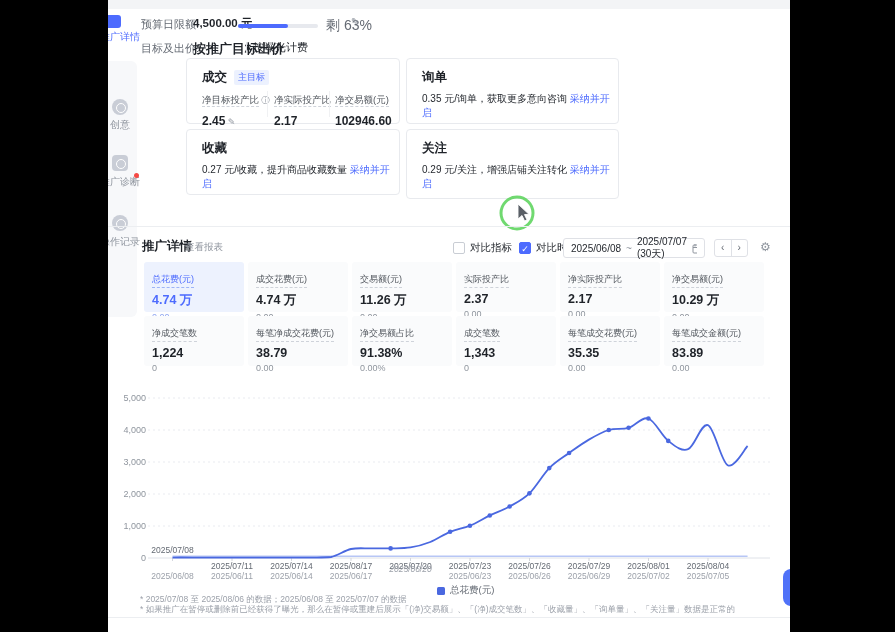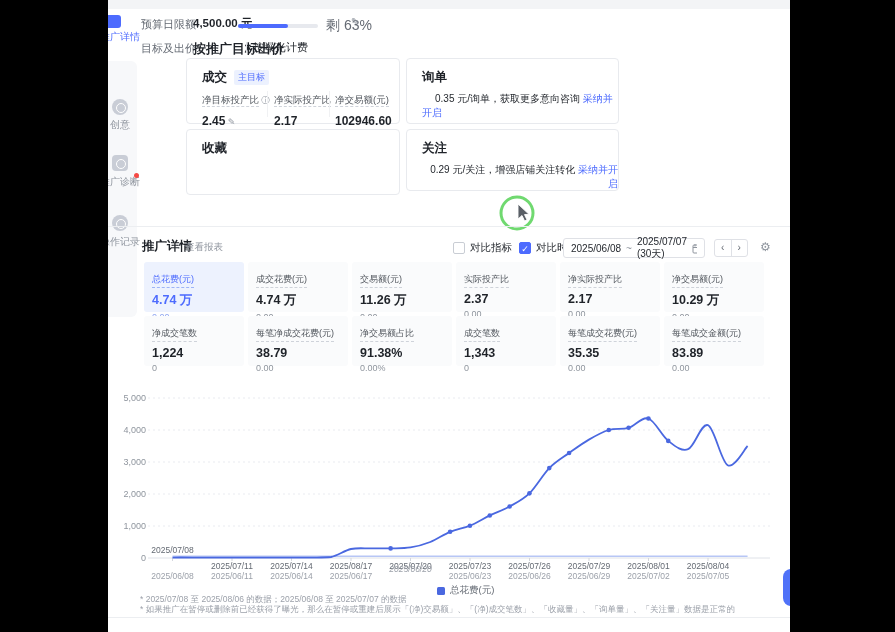--- a/index.html
+++ b/index.html
@@ -136,28 +136,29 @@
             <div><span class="stat-label">净交易额(元)</span></div>
             <div class="stat-value">102946.60</div>
           </div>
         </div>
       <div class="stat-div" style="left:80px;"></div>
       <div class="stat-div" style="left:142px;"></div>
     </div>
 
     <div class="gcard" style="left:298px;top:58px;width:213px;height:66px;">
       <div class="gtitle">询单</div>
-      <div class="gdesc"><b style="font-weight:normal;margin-left:13px;">0.35 元/询单，获取更多意向咨询</b> <span class="glink">采纳并开启</span></div>
+      <div class="gdesc"><b style="font-weight:normal;">0.35 元/询单，获取更多意向咨询</b> <span class="glink">采纳并开启</span></div>
     </div>
 
     <div class="gcard" style="left:78px;top:129px;width:214px;height:66px;">
       <div class="gtitle">收藏</div>
-    </div>
-
-    <div class="gcard" style="left:298px;top:129px;width:213px;height:62px;text-align:right;">
+      <div class="gdesc"><b style="font-weight:normal;">0.27 元/收藏，提升商品收藏数量</b> <span class="glink">采纳并开启</span></div>
+    </div>
+
+    <div class="gcard" style="left:298px;top:129px;width:213px;height:70px;">
       <div class="gtitle">关注</div>
       <div class="gdesc"><b style="font-weight:normal;">0.29 元/关注，增强店铺关注转化</b> <span class="glink">采纳并开启</span></div>
     </div>
 
 
     <svg class="abs" style="left:388px;top:192px;" width="60" height="48">
       <circle cx="21" cy="21" r="16" fill="none" stroke="#57d257" stroke-width="3" opacity="0.85"></circle>
       <polygon points="22,12 22,27 26,23.5 28.6,29 31,27.8 28.5,22.6 33,22.3" fill="#5a5f66" stroke="#fff" stroke-width="0.9"></polygon>
     </svg>
 

